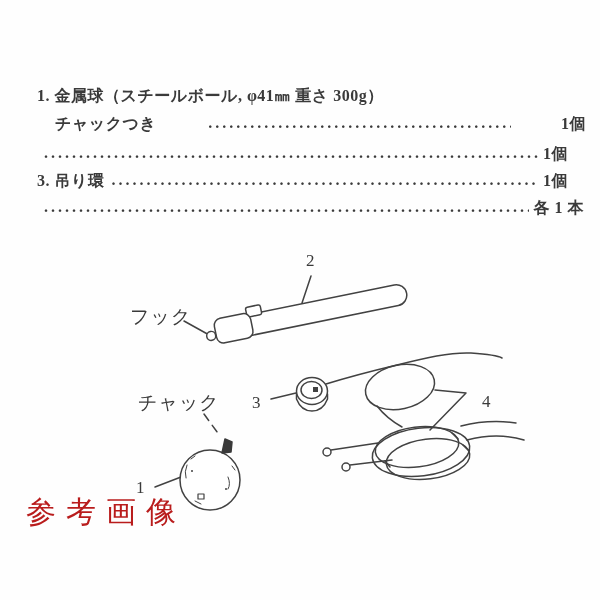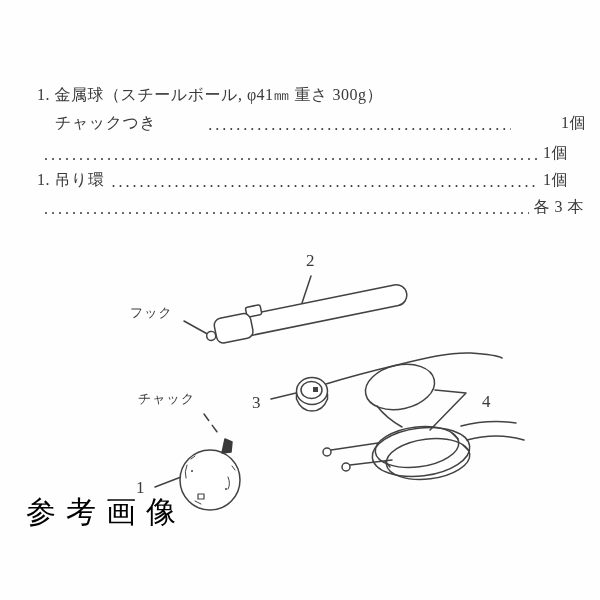--- a/index.html
+++ b/index.html
@@ -5,38 +5,38 @@
   html,body{margin:0;padding:0;}
   body{
     width:600px;height:600px;background:#ffffff;position:relative;overflow:hidden;
     font-family:"Liberation Serif","DejaVu Serif",serif;color:#333;
   }
   .page{position:absolute;inset:0;background:#fefefe;}
   
   .plist{position:absolute;left:37px;top:0;width:531px;}
   .row{
     position:absolute;left:0;width:100%;height:20px;
-    display:flex;align-items:flex-end;white-space:nowrap;
-    font-size:16px;letter-spacing:0.5px;color:#3a3a3a;
+    display:flex;align-items:flex-start;white-space:nowrap;
+    font-size:16px;letter-spacing:0.5px;color:#3a3a3a;font-weight:bold;
   }
   .row.wide{width:547px;}
   .row .name{flex:0 0 auto;}
   .row .leader{
     flex:1 1 auto;overflow:hidden;white-space:nowrap;
     letter-spacing:3px;margin:0 5px 0 7px;font-size:16px;color:#3a3a3a;
   }
   .row .qty{flex:0 0 auto;}
   .indent{padding-left:18px;gap:45px;}
   
   .diagram-svg{position:absolute;left:0;top:0;}
-  .dlabel{position:absolute;color:#3a3a3a;font-size:13px;letter-spacing:1px;}
+  .dlabel{position:absolute;color:#3a3a3a;font-size:19px;letter-spacing:1px;}
   .dnum{position:absolute;color:#3a3a3a;font-size:17px;}
   .caption{
     position:absolute;left:26px;top:492px;font-size:30px;letter-spacing:10px;
-    color:#000000;font-family:"Liberation Sans","DejaVu Sans",sans-serif;font-weight:500;
+    color:#b91c1c;font-family:"Liberation Sans","DejaVu Sans",sans-serif;font-weight:500;
   }
 </style>
 </head>
 <body>
 
 <div class="page">
 
   <div class="plist">
     <div class="row" style="top:86px">
       <span class="name">1. 金属球（スチールボール, φ41㎜ 重さ 300g）</span>
@@ -44,27 +44,27 @@
     <div class="row indent" style="top:114px">
       <span class="name">チャックつき</span>
       <span class="leader">................................................................................</span>
       <span class="qty">1個</span>
     </div>
     <div class="row" style="top:144px">
       <span class="leader">................................................................................</span>
       <span class="qty">1個</span>
     </div>
     <div class="row" style="top:171px">
-      <span class="name">1. 吊り環</span>
+      <span class="name">3. 吊り環</span>
       <span class="leader">................................................................................</span>
       <span class="qty">1個</span>
     </div>
     <div class="row wide" style="top:198px">
       <span class="leader">................................................................................</span>
-      <span class="qty">各 3 本</span>
+      <span class="qty">各 1 本</span>
     </div>
   </div>
 
   <svg class="diagram-svg" width="600" height="600" viewBox="0 0 600 600">
     <g stroke="#424242" stroke-width="1.5" fill="none" stroke-linecap="round" stroke-linejoin="round">
 
       <path d="M311,276 L302,303"></path>
       <path d="M184,321 L211,336"></path>
       <path d="M271,399 L296,393"></path>
       <path d="M435,390 L466,393 L430,430"></path>

